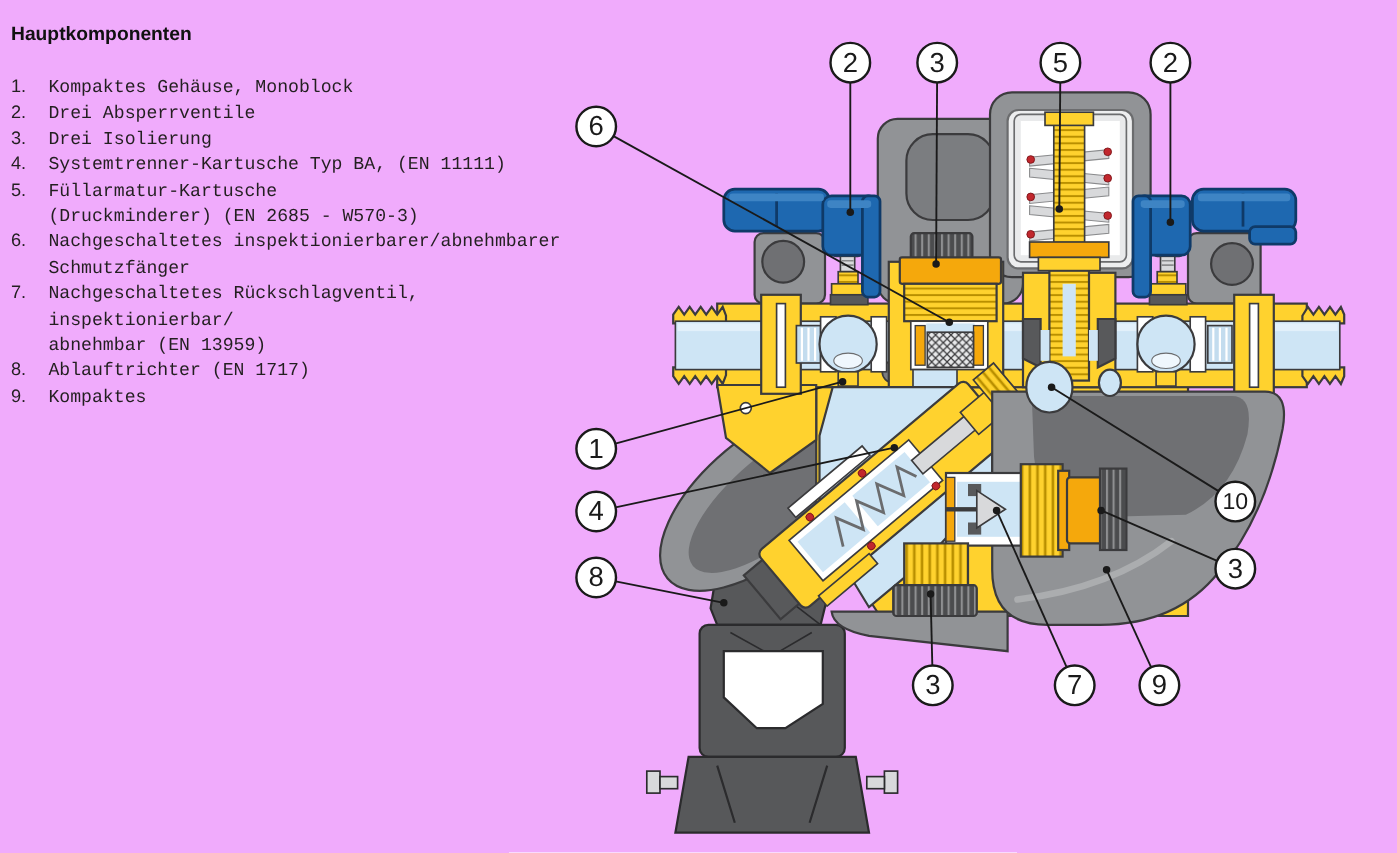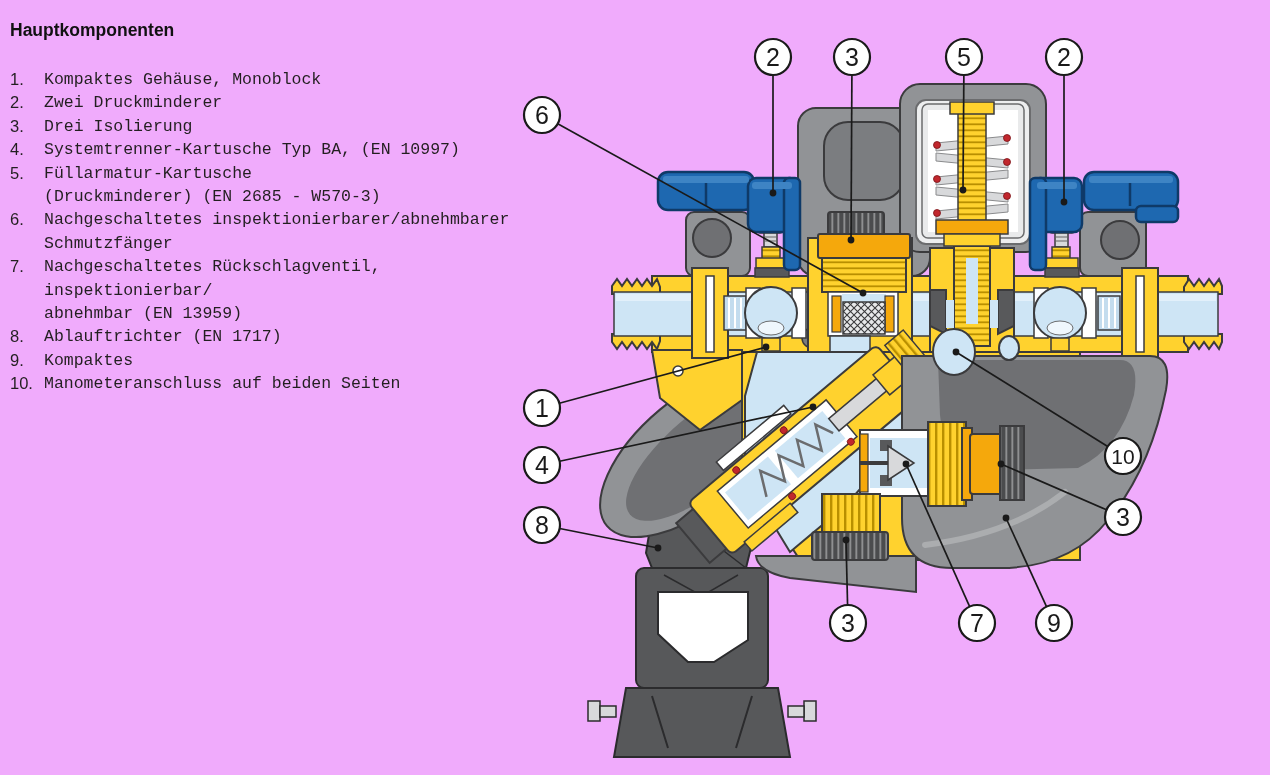--- a/index.html
+++ b/index.html
@@ -19,29 +19,29 @@
 
   <section class="legend">
     <h1>Hauptkomponenten</h1>
     <div id="legend-list">
         <div class="row">
           <span class="num">1.</span>
           <span class="txt">Kompaktes Gehäuse, Monoblock</span>
         </div>
         <div class="row">
           <span class="num">2.</span>
-          <span class="txt">Zwei Druckminderer</span>
+          <span class="txt">Drei Absperrventile</span>
         </div>
         <div class="row">
           <span class="num">3.</span>
           <span class="txt">Drei Isolierung</span>
         </div>
         <div class="row">
           <span class="num">4.</span>
-          <span class="txt">Systemtrenner-Kartusche Typ BA, (EN 10997)</span>
+          <span class="txt">Systemtrenner-Kartusche Typ BA, (EN 11111)</span>
         </div>
         <div class="row">
           <span class="num">5.</span>
           <span class="txt">Füllarmatur-Kartusche
 (Druckminderer) (EN 2685 - W570-3)</span>
         </div>
         <div class="row">
           <span class="num">6.</span>
           <span class="txt">Nachgeschaltetes inspektionierbarer/abnehmbarer
 Schmutzfänger</span>
@@ -51,24 +51,20 @@
           <span class="txt">Nachgeschaltetes Rückschlagventil, inspektionierbar/
 abnehmbar (EN 13959)</span>
         </div>
         <div class="row">
           <span class="num">8.</span>
           <span class="txt">Ablauftrichter (EN 1717)</span>
         </div>
         <div class="row">
           <span class="num">9.</span>
           <span class="txt">Kompaktes</span>
-        </div>
-        <div class="row">
-          <span class="num">10.</span>
-          <span class="txt">Manometeranschluss auf beiden Seiten</span>
         </div>
       </div>
   </section>
 
   <svg id="diagram" width="1270" height="775" viewBox="0 0 1270 775" xmlns="http://www.w3.org/2000/svg">
     <defs>
       <pattern id="knurl" width="6" height="10" patternUnits="userSpaceOnUse">
         <rect width="6" height="10" fill="#4B4C4E"></rect>
         <rect x="3.4" width="1.9" height="10" fill="#8E8F91"></rect>
       </pattern>

